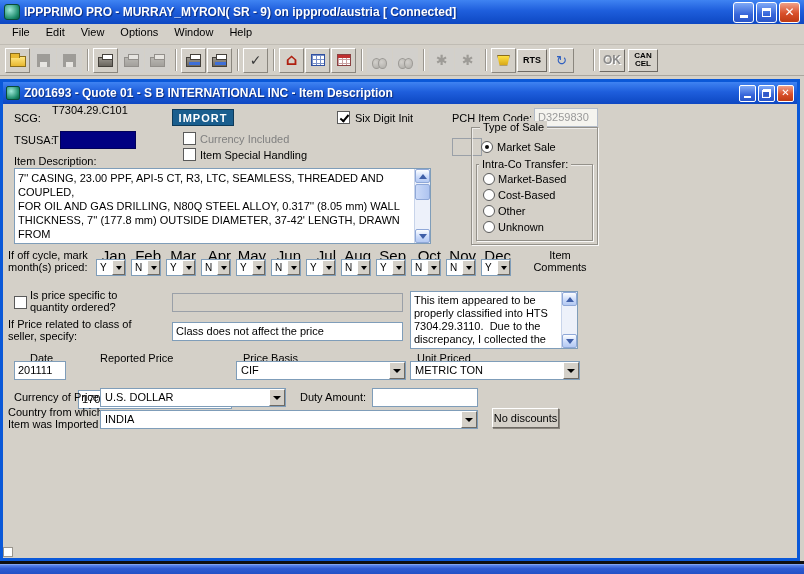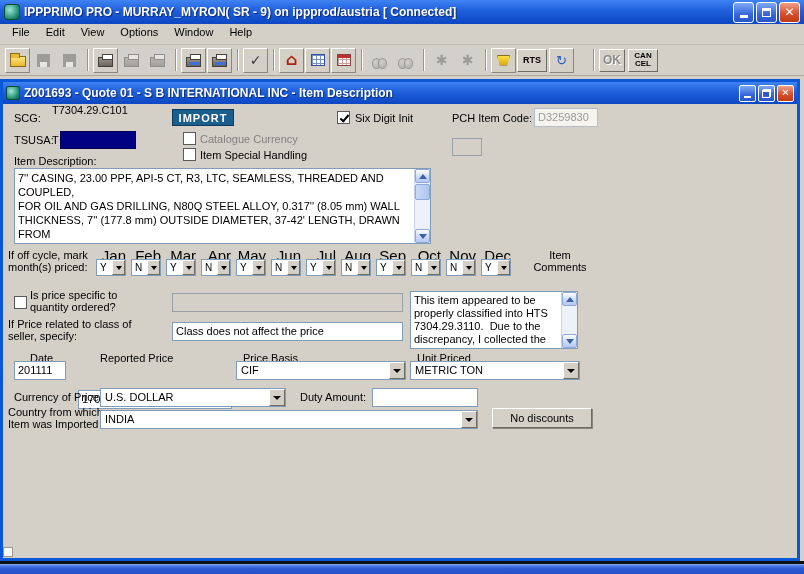--- a/index.html
+++ b/index.html
@@ -262,26 +262,42 @@
       <div class="import-btn">IMPORT</div>
       <div class="cb checked" style="left:334px;top:7px;"></div>
       <span class="lbl" style="left:352px;top:8px;">Six Digit Init</span>
       <span class="lbl" style="left:449px;top:8px;">PCH Item Code:</span>
       <div class="field ghost" style="left:531px;top:4px;width:64px;height:19px;">D3259830</div>
 
       <span class="lbl" style="left:11px;top:30px;">TSUSA:</span>
       <span class="lbl" style="left:49px;top:30px;">T</span>
       <div class="field" style="left:57px;top:27px;width:76px;height:18px;background:#000082;border-color:#00005a;"></div>
       <div class="cb" style="left:180px;top:28px;"></div>
-      <span class="lbl dis" style="left:197px;top:29px;">Catalogue Currency</span>
+      <span class="lbl dis" style="left:197px;top:29px;">Currency Included</span>
       <div class="field disabled" style="left:449px;top:34px;width:30px;height:18px;"></div>
 
       <div class="cb" style="left:180px;top:44px;"></div>
       <span class="lbl" style="left:197px;top:45px;">Item Special Handling</span>
 
+      <div class="group" style="left:468px;top:23px;width:127px;height:118px;">
+        <span class="legend" style="left:8px;">Type of Sale</span>
+        <div class="radio sel" style="left:9px;top:13px;"></div>
+        <span class="lbl" style="left:25px;top:13px;">Market Sale</span>
+        <div class="group" style="left:4px;top:36px;width:117px;height:77px;">
+          <span class="legend" style="left:2px;">Intra-Co Transfer:</span>
+          <div class="radio" style="left:6px;top:8px;"></div>
+          <span class="lbl" style="left:21px;top:8px;">Market-Based</span>
+          <div class="radio" style="left:6px;top:24px;"></div>
+          <span class="lbl" style="left:21px;top:24px;">Cost-Based</span>
+          <div class="radio" style="left:6px;top:40px;"></div>
+          <span class="lbl" style="left:21px;top:40px;">Other</span>
+          <div class="radio" style="left:6px;top:56px;"></div>
+          <span class="lbl" style="left:21px;top:56px;">Unknown</span>
+        </div>
+      </div>
 
       <span class="lbl" style="left:11px;top:51px;">Item Description:</span>
       <div class="textbox" style="left:11px;top:64px;width:417px;height:76px;">
         <div class="txt">7'' CASING, 23.00 PPF, API-5 CT, R3, LTC, SEAMLESS, THREADED AND COUPLED,
 FOR OIL AND GAS DRILLING, N80Q STEEL ALLOY, 0.317'' (8.05 mm) WALL
 THICKNESS, 7'' (177.8 mm) OUTSIDE DIAMETER, 37-42' LENGTH, DRAWN FROM
 BILLET, NOT ANNEALED, COATED, PATED OR PAINTED.</div>
         <div class="sbar">
           <div class="sb up">
               <div class="tri-up"></div>
@@ -463,21 +479,21 @@
       <div class="field" style="left:369px;top:284px;width:106px;height:19px;"></div>
 
       <span class="lbl ml" style="left:5px;top:302px;">Country from which
 Item was Imported</span>
       <div class="dd" style="left:97px;top:306px;width:378px;height:19px;">
         <span class="dd-val">INDIA</span>
         <span class="dd-btn">
             <span class="dd-tri"></span>
           </span>
       </div>
-      <div class="push-btn" style="left:489px;top:304px;width:100px;height:20px;">No discounts</div>
+      <div class="push-btn" style="left:489px;top:304px;width:67px;height:20px;">No discounts</div>
 
       <div class="grip"></div>
     </div>
   </div>
 
   <div class="black-strip"></div>
   <div class="taskbar"></div>
 
 </div>
 

